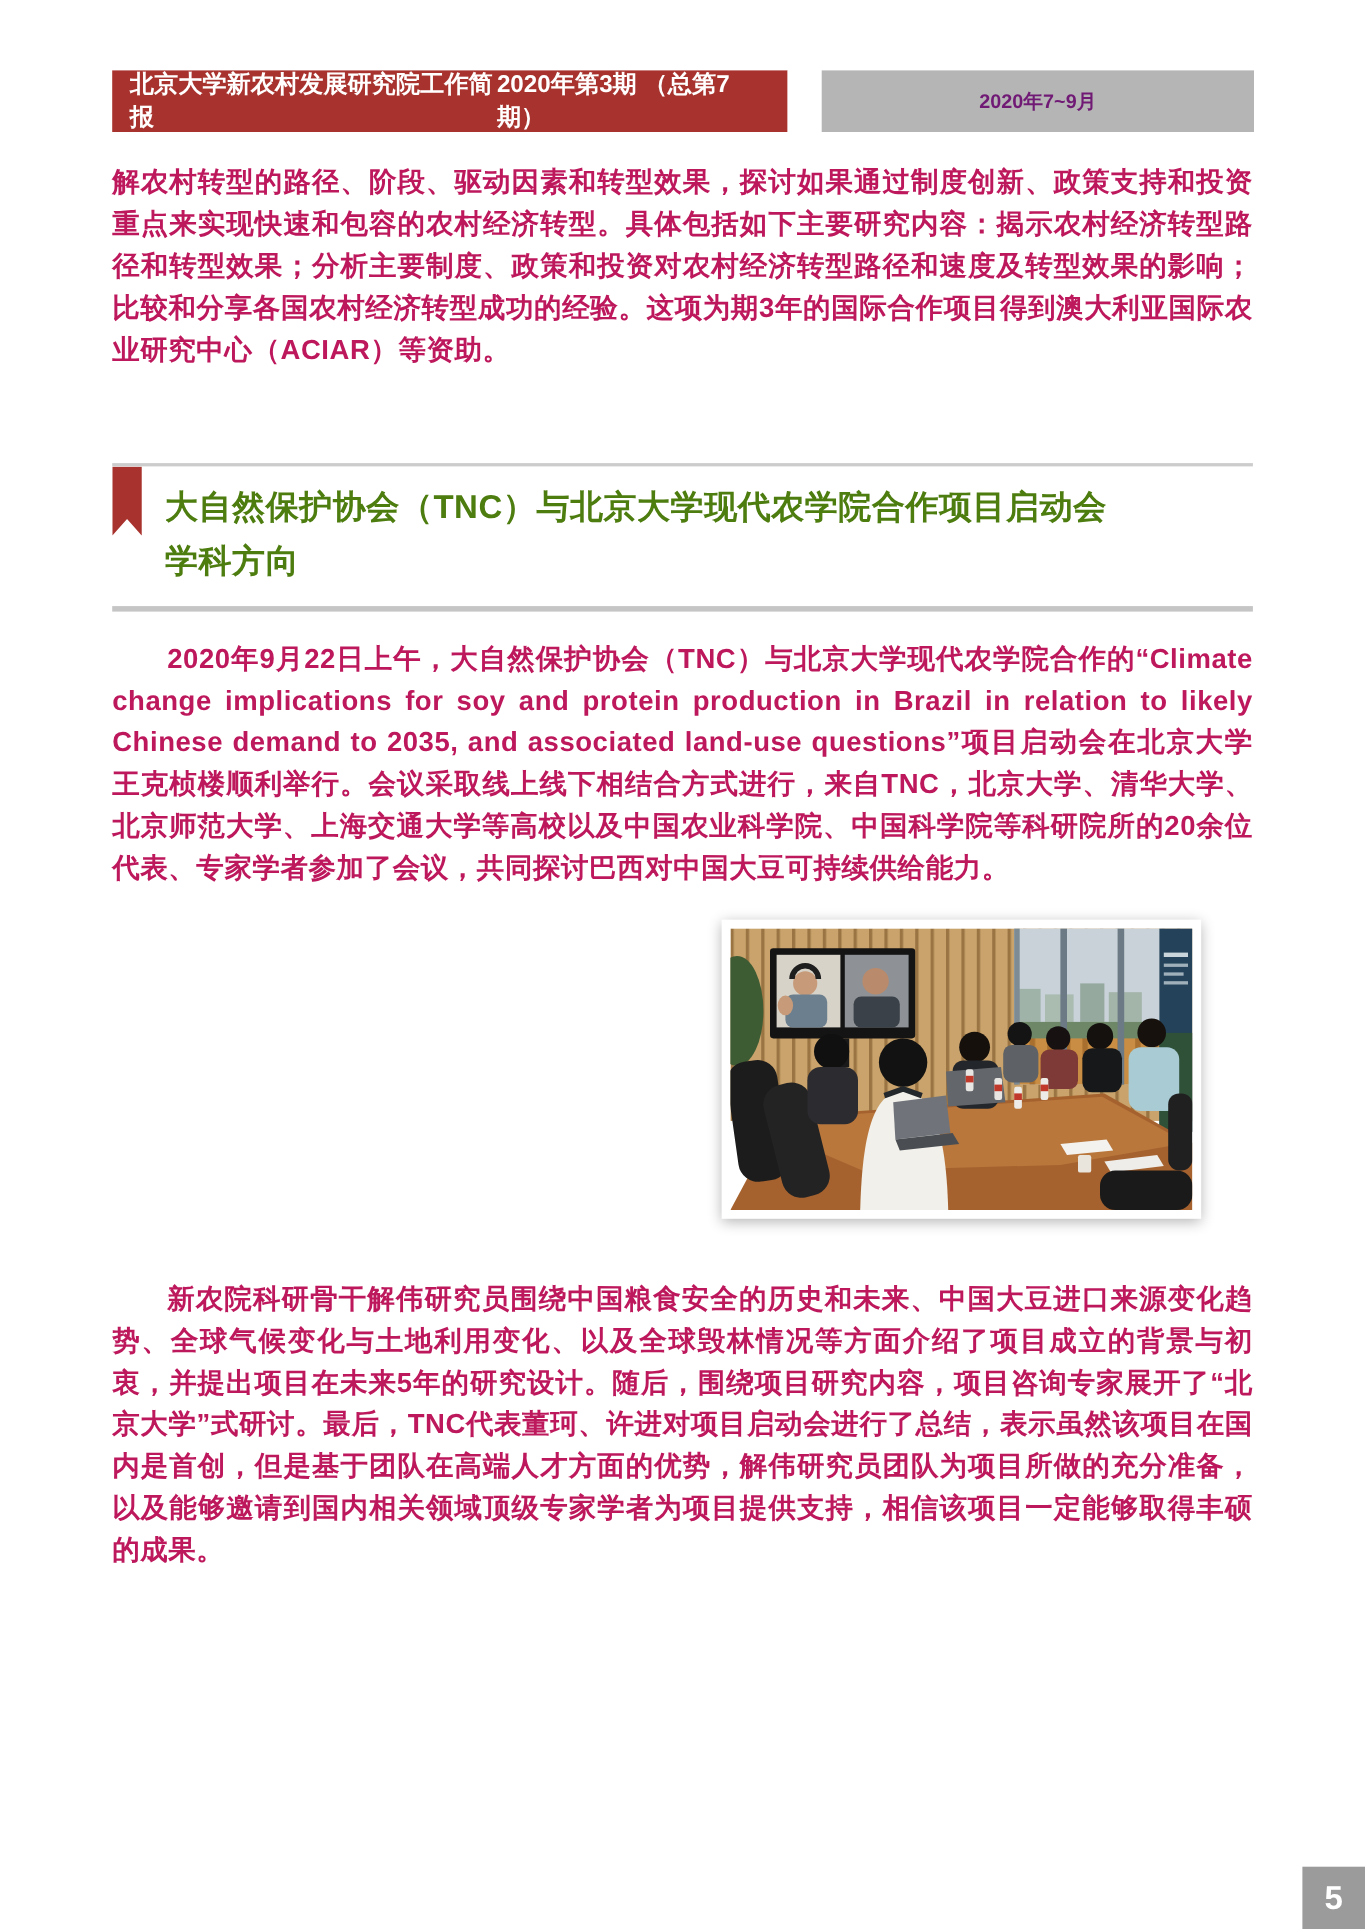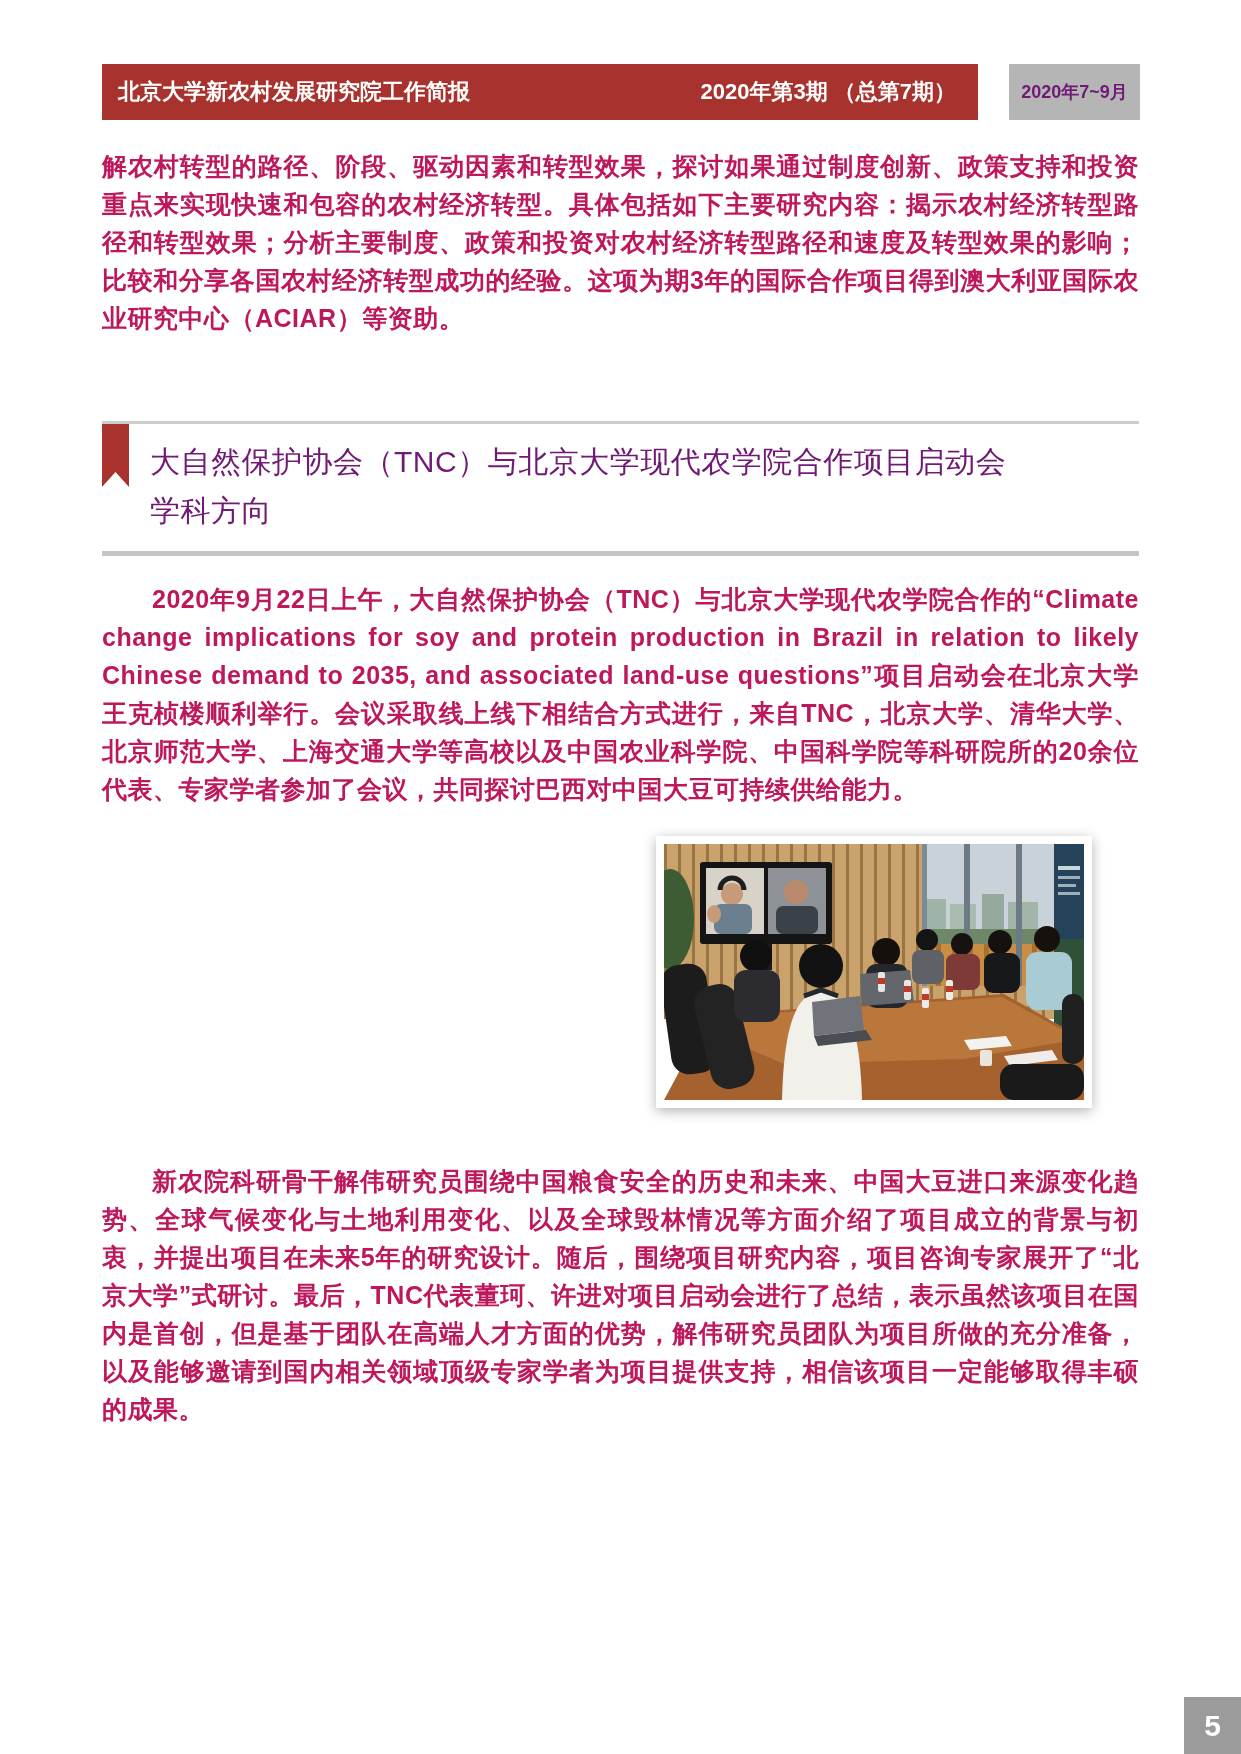--- a/index.html
+++ b/index.html
@@ -7,21 +7,21 @@
   body {
     width:1241px; height:1754px; background:#ffffff; position:relative;
     font-family:"Liberation Sans","DejaVu Sans",sans-serif;
     overflow:hidden;
   }
   .page { position:absolute; inset:0; }
 
   
   .header { position:absolute; top:64px; left:102px; width:1038px; height:56px; display:flex; }
   .header-red {
-    width:876px; background:#A8332E; color:#ffffff; display:flex;
+    width:614px; background:#A8332E; color:#ffffff; display:flex;
     align-items:center; justify-content:space-between;
     padding:0 22px 0 16px; font-size:22px; font-weight:700;
   }
   .header-gap { width:3px; background:#ffffff; }
   .header-gray {
     flex:1; background:#B5B5B5; color:#701a75; display:flex;
     align-items:center; justify-content:center; font-size:18px; font-weight:700;margin-left:28px;
   }
 
   
@@ -37,22 +37,22 @@
   
   .section-header { margin-top:84px; }
   .rule-top { height:3px; background:#CCCCCC; }
   .heading-row { display:flex; align-items:flex-start; }
   .bookmark {
     width:27px; height:63px; background:#A8332E; flex:0 0 27px;
     margin-right:21px;
     clip-path:polygon(0 0,100% 0,100% 100%,50% 76%,0 100%);
   }
   .section-title {
-    margin:13px 0 0 0; font-size:30px; line-height:49px; font-weight:400;
-    color:#701a75; letter-spacing:0.5px;
+    margin:13px 0 0 0; font-size:30px; line-height:49px; font-weight:700;
+    color:#4d7c0f; letter-spacing:0.5px;
   }
   .rule-bottom { height:5px; background:#C5C5C5; margin-top:16px; }
 
   
   .photo-frame {
     float:right; width:436px; height:272px; background:#ffffff; padding:8px;
     margin:4px 47px 26px 22px;
     box-shadow:0 3px 12px rgba(0,0,0,0.30);
   }
   .photo-frame svg { display:block; width:420px; height:256px; }

